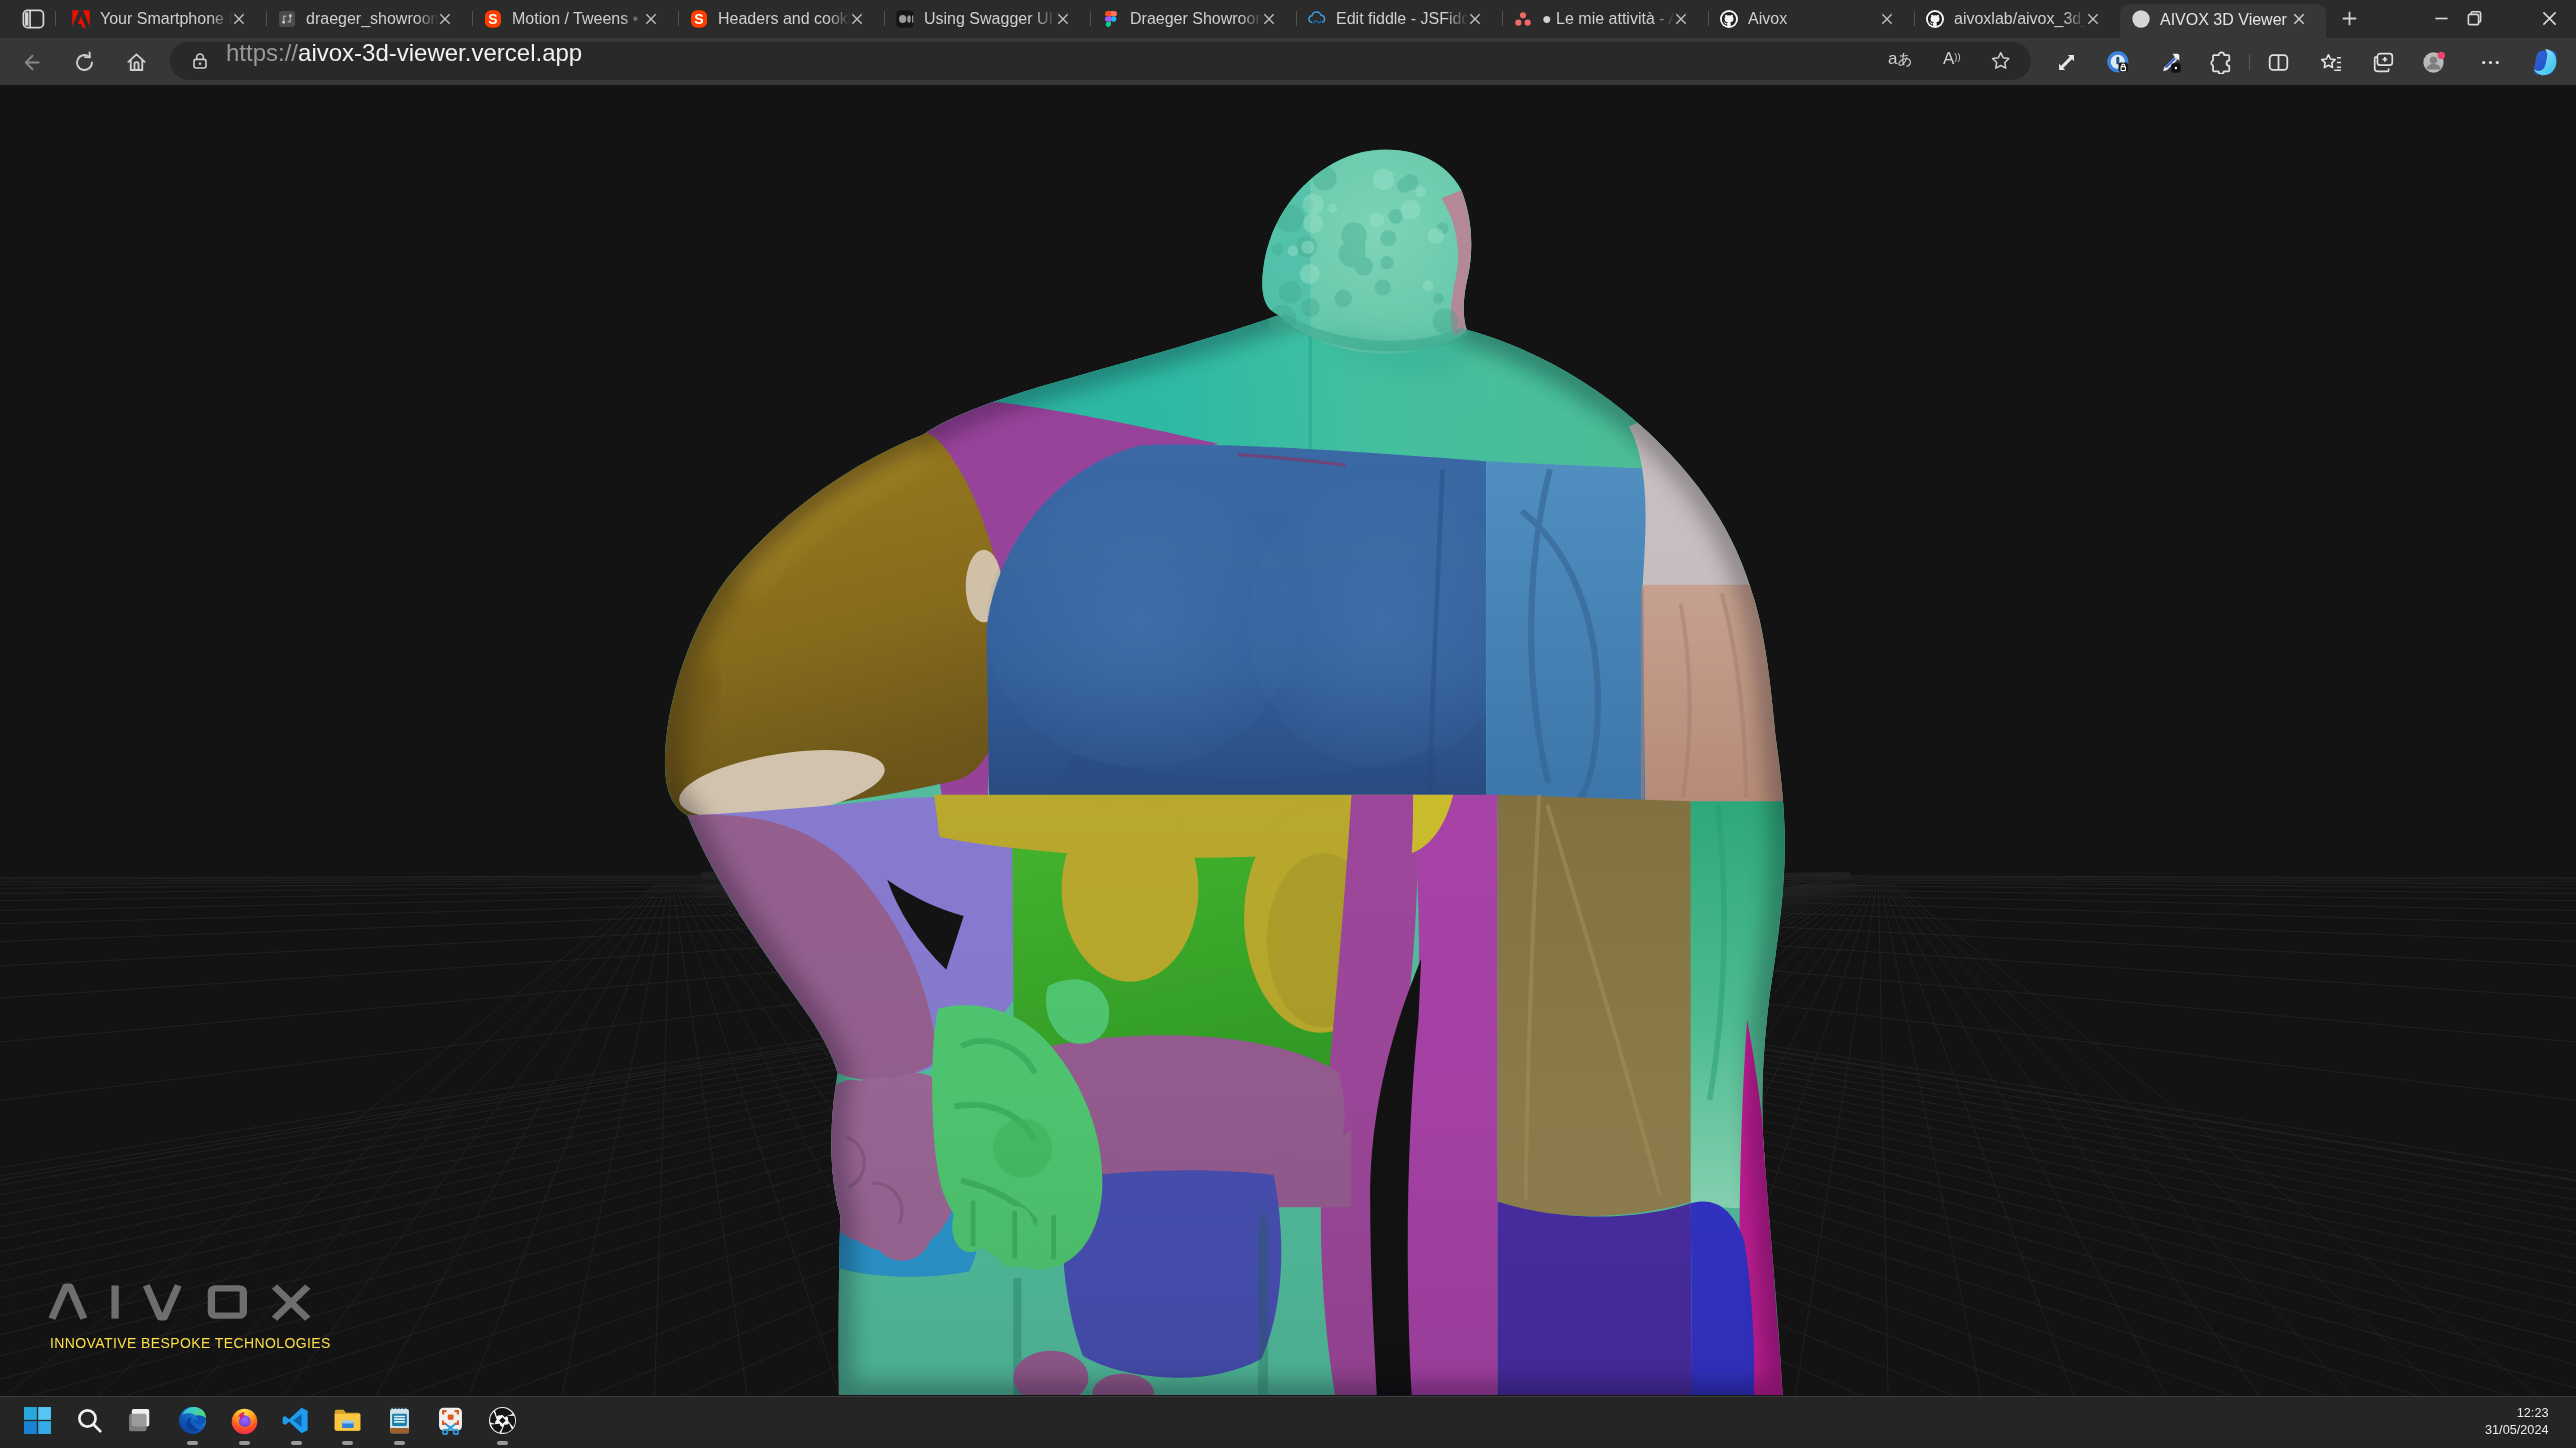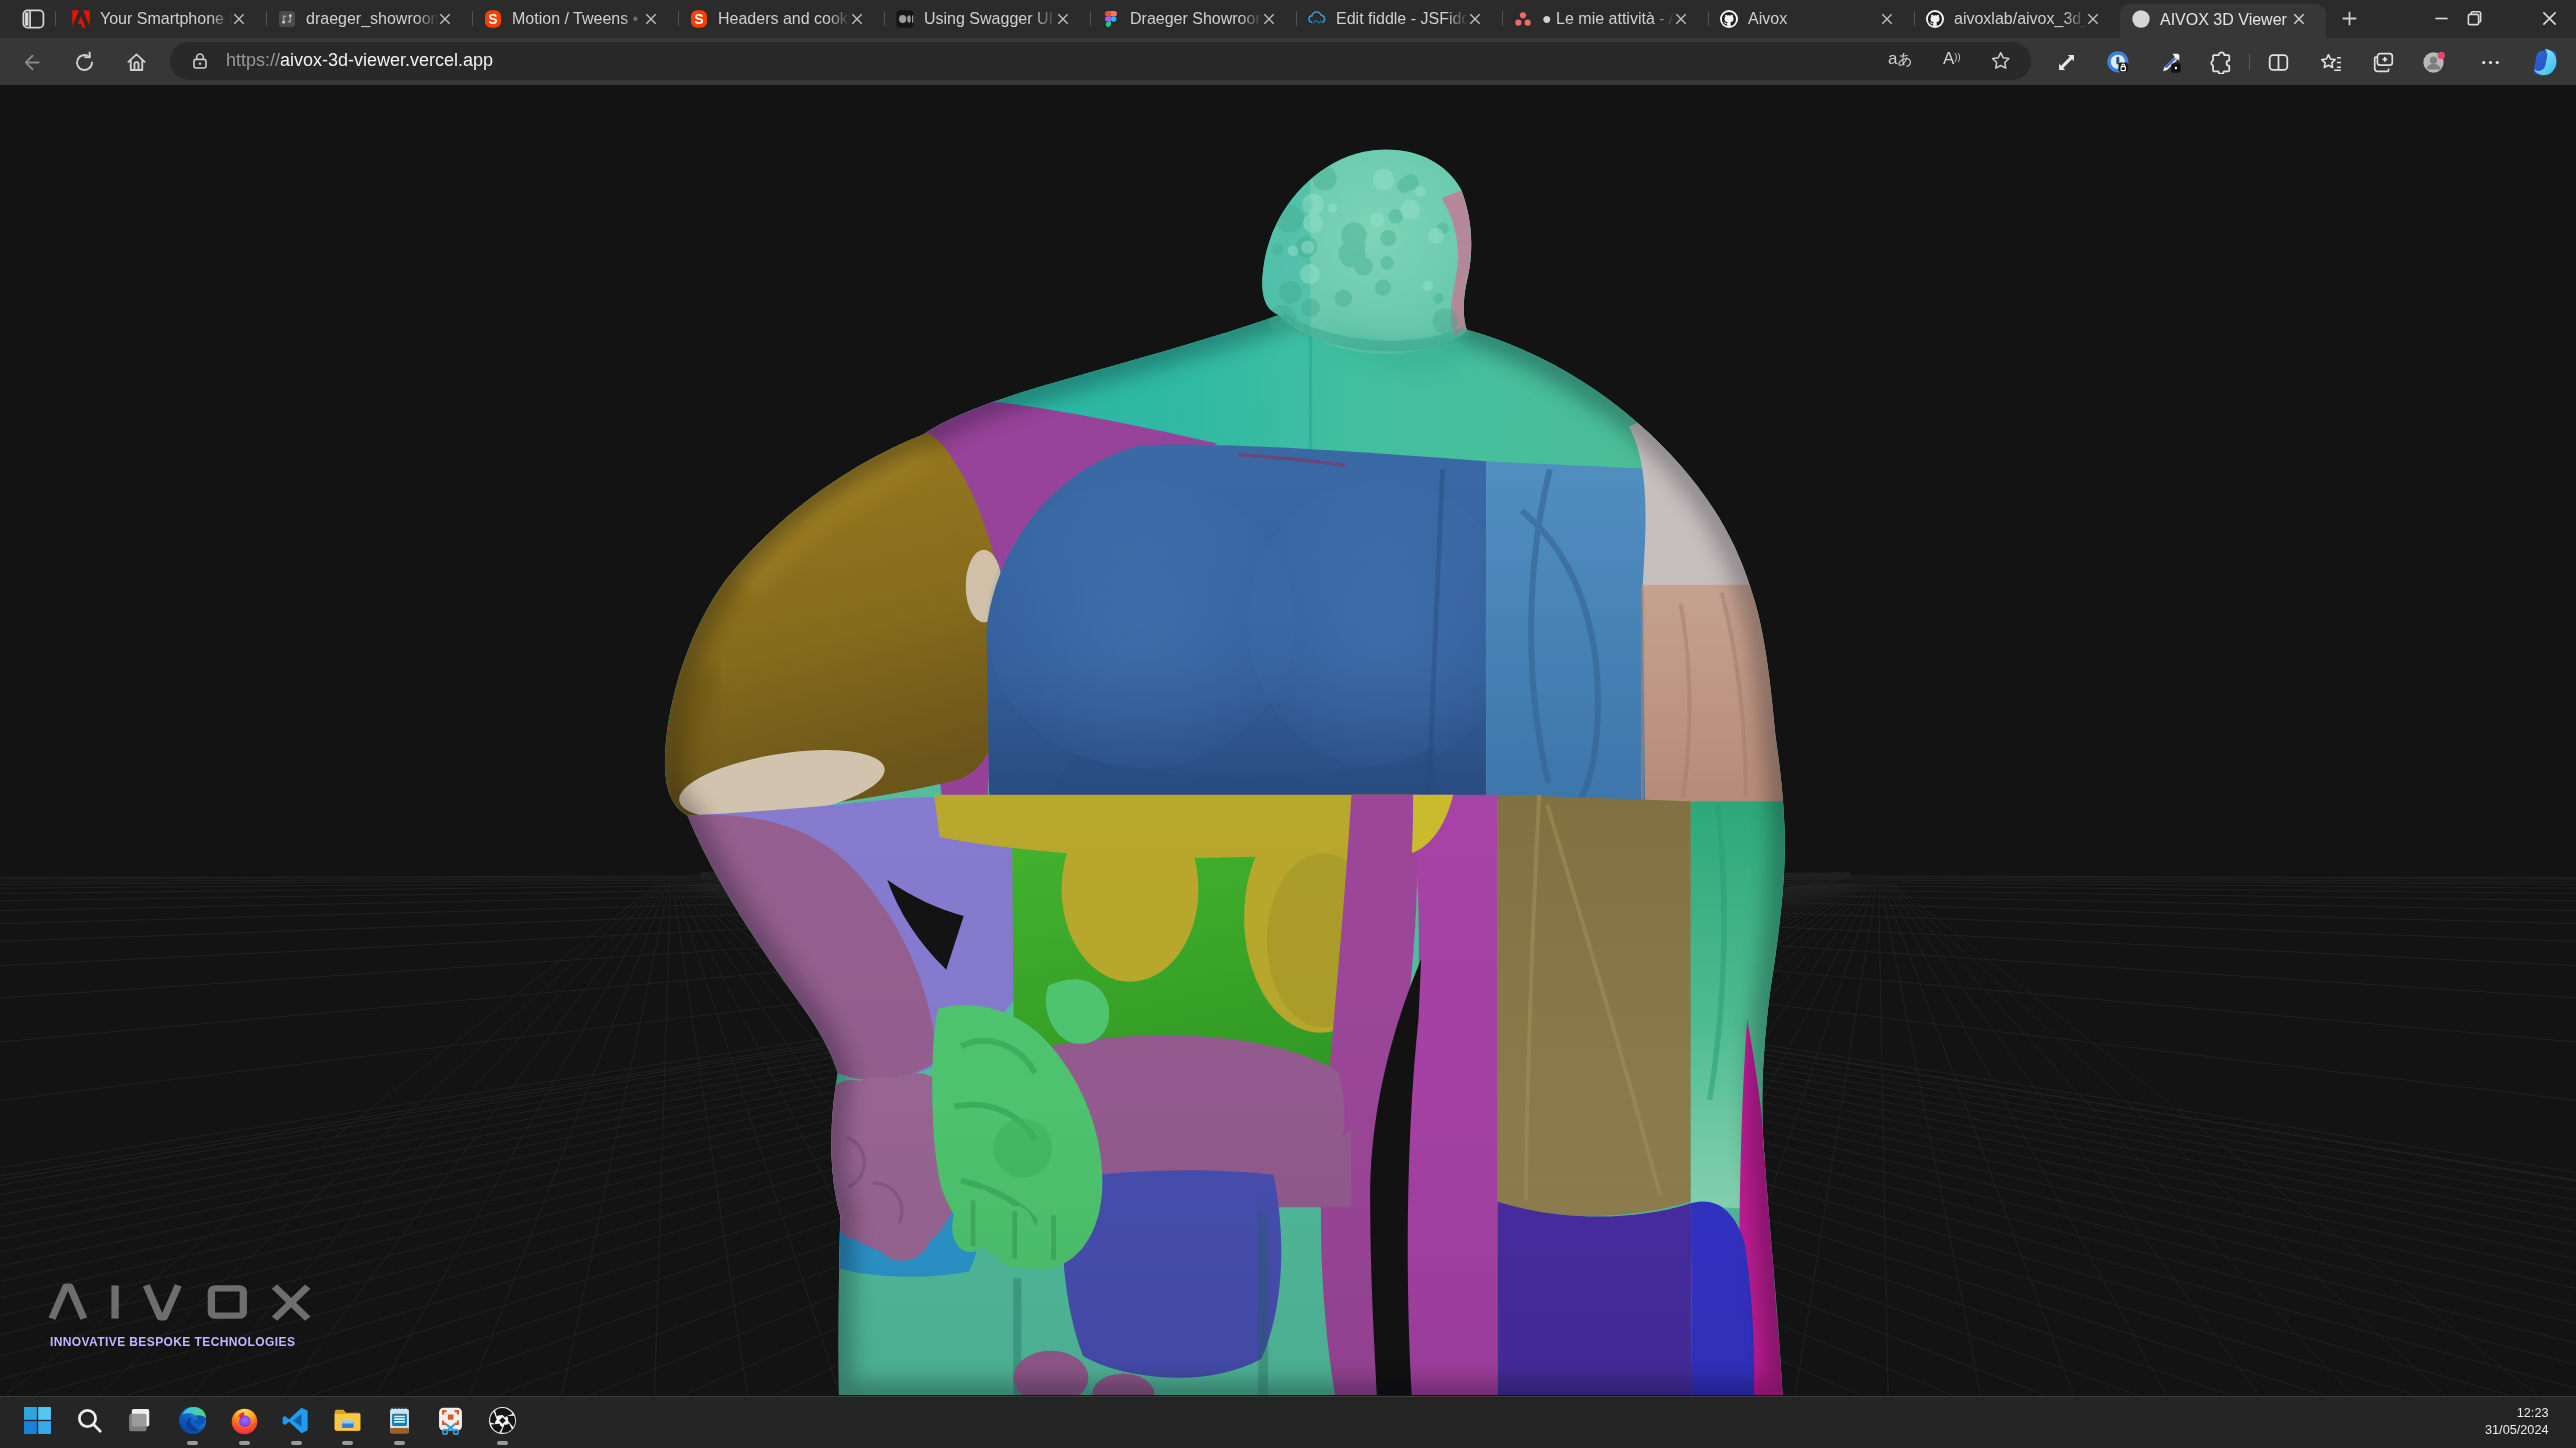--- a/index.html
+++ b/index.html
@@ -16,25 +16,25 @@
     mask-image:linear-gradient(90deg,#000 82%,transparent 99%); }
   .tab .cl { position:absolute; right:19px; top:10.7px; width:16px; height:16px; }
   .tabsep { position:absolute; top:11.4px; width:1.3px; height:14.8px; background:#525252; }
   .tab.active { background:#373737; border-radius:9.4px 9.4px 0 0; top:4px; height:34px; }
   .tab.active .fav { top:5.4px; } .tab.active .title { top:6px; color:#e4e4e4; -webkit-mask-image:none; mask-image:none; width:127px; } .tab.active .cl { top:7.4px; }
   .newtab { position:absolute; left:2340px; top:9.4px; width:19px; height:19px; }
   .wctl { position:absolute; top:9.4px; width:19px; height:19px; }
   .toolbar { position:absolute; left:0; top:38px; width:2576px; height:48px; background:#373737; }
   .tbico { position:absolute; top:12.7px; width:23px; height:23px; }
   .pill { position:absolute; left:170px; top:4px; width:1861px; height:38px; border-radius:19px; background:#292929; }
-  .urltext { position:absolute; left:56px; top:8px; font-size:18px; line-height:21.5px; color:#f2f2f2; }
+  .urltext { position:absolute; left:56px; top:0; font-size:24px; line-height:21.5px; color:#f2f2f2; }
   .urltext .scheme { color:#999999; }
   .content { position:absolute; left:0; top:85px; width:2576px; height:1310px; background:#131313; overflow:hidden; }
   .logo { position:absolute; left:48px; top:1197px; }
-  .logosub { position:absolute; left:50px; top:1250px; font-size:12px; letter-spacing:0.4px; color:#c4b5fd;font-weight:bold; }
+  .logosub { position:absolute; left:50px; top:1250px; font-size:14px; letter-spacing:0.4px; color:#fde047; }
   .taskbar { position:absolute; left:0; top:1396px; width:2576px; height:53px; background:#252525; border-top:0.7px solid #3c3c3c;padding-left:6px; }
   .tbi { position:absolute; top:8px; width:31px; height:31px; }
   .ind { position:absolute; top:44px; width:10.7px; height:4px; border-radius:2px; background:#9a9a9a; }
   .clock { position:absolute; right:27.5px; top:8px; text-align:right; color:#ededed; font-size:12.7px; line-height:17.4px; }
 </style>
 </head>
 <body>
 <div class="screen">
   <div class="tabbar">
     <svg class="tabactions" viewBox="0 0 38 30">

